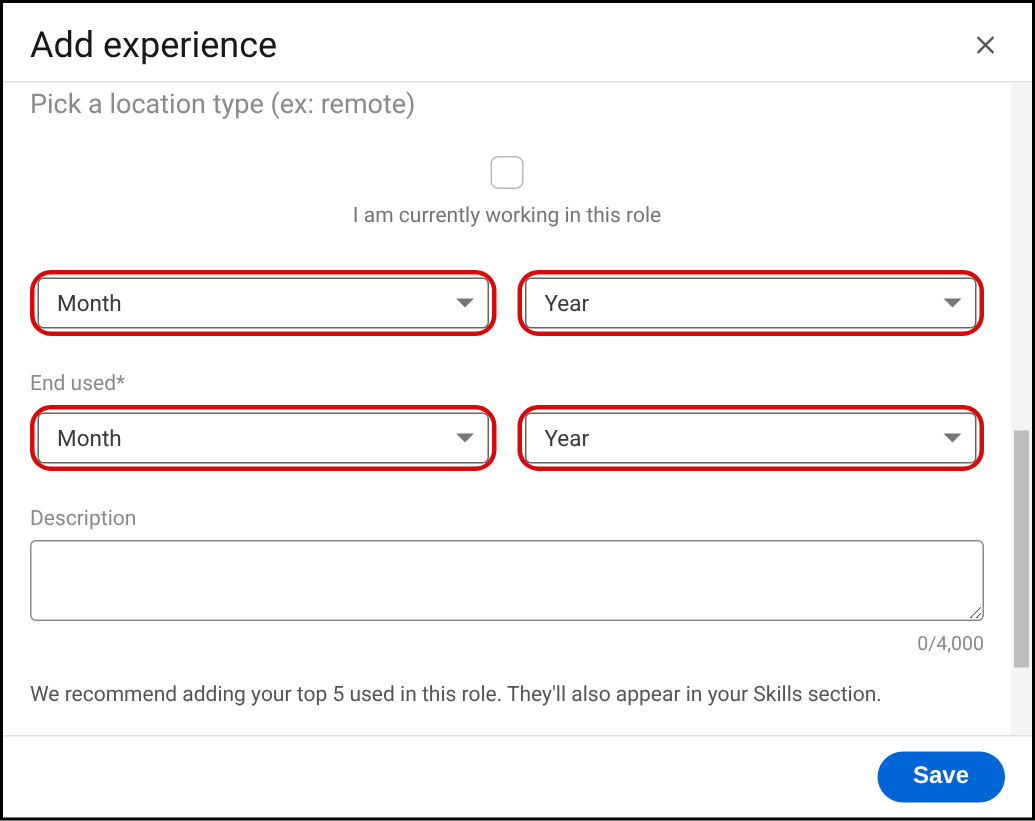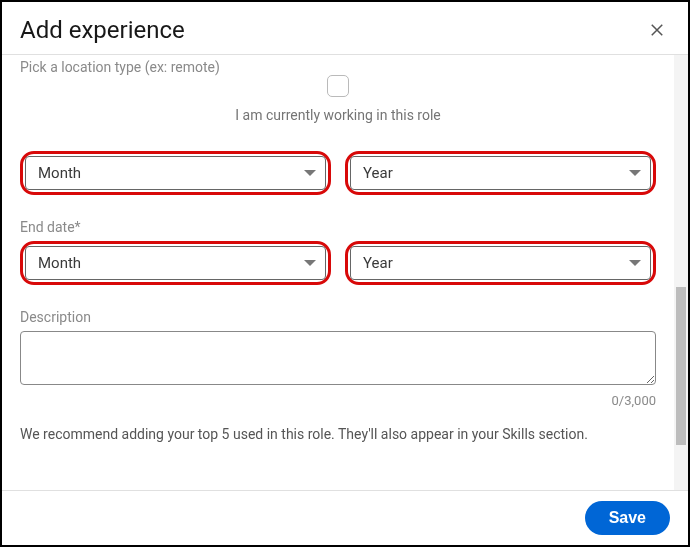--- a/index.html
+++ b/index.html
@@ -45,22 +45,23 @@
     position: relative;
   }
   .fake-scrollbar-thumb {
     position: absolute;
     left: 2px; right: 2px;
     top: 232px; height: 158px;
     background: #bdbdbd;
     border-radius: 0;
   }
   .muted-label {
-    font-size: 14px;
+    font-size: 18px;
     color: #8a8a8a;
+    margin-bottom: 24px;
   }
   .checkbox-row {
     display: flex;
     align-items: center;
     gap: 10px;
     margin-bottom: 28px;
     flex-direction: column;
   }
   .checkbox {
     width: 22px; height: 22px;
@@ -192,21 +193,21 @@
       <div class="highlight">
         <div class="select-wrap">
           <div class="select">
             <span>Year</span>
           </div>
           <div class="select-arrow"></div>
         </div>
       </div>
     </div>
 
-    <div class="field-label">End date*</div>
+    <div class="field-label">End used*</div>
     <div class="date-row">
       <div class="highlight">
         <div class="select-wrap">
           <div class="select">
             <span>Month</span>
           </div>
           <div class="select-arrow"></div>
         </div>
       </div>
       <div class="highlight">
@@ -214,21 +215,21 @@
           <div class="select">
             <span>Year</span>
           </div>
           <div class="select-arrow"></div>
         </div>
       </div>
     </div>
 
     <div class="field-label">Description</div>
     <textarea class="textarea" style=""></textarea>
-    <div class="char-count">0/3,000</div>
+    <div class="char-count">0/4,000</div>
 
     <div class="section-sub">We recommend adding your top 5 used in this role. They'll also appear in your Skills section.</div>
 
   </div>
   <div class="fake-scrollbar-track">
     <div class="fake-scrollbar-thumb"></div>
   </div>
 </div>
 
 <div class="footer">

